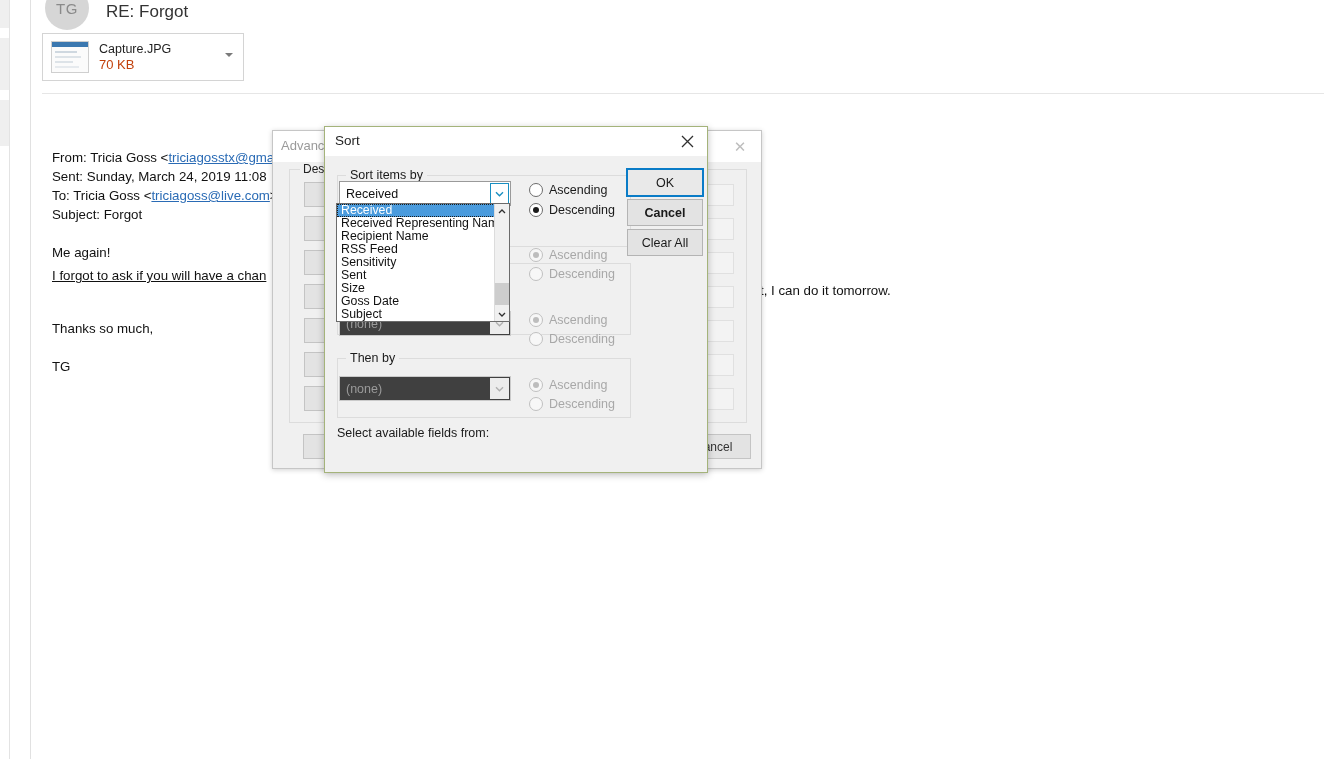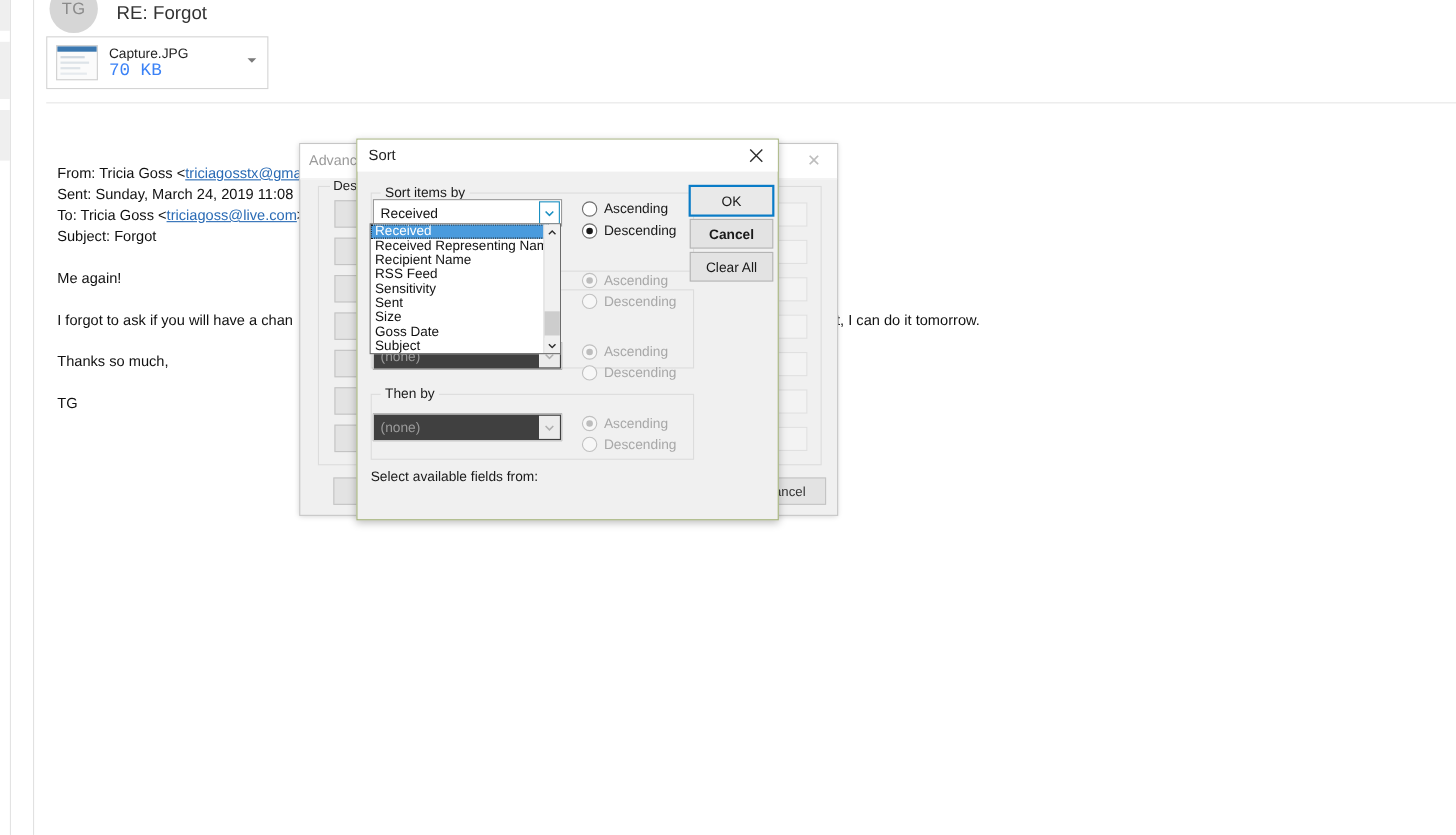--- a/index.html
+++ b/index.html
@@ -37,21 +37,21 @@
     width:36px; height:30px; margin-left:8px; background:#fbfbfb;
     border:1px solid #cfcfcf; position:relative; overflow:hidden; flex:none;
   }
   .attach-thumb .bar { position:absolute; left:0; top:0; right:0; height:5px; background:#3b78b0; }
   .attach-thumb .l1 { position:absolute; left:3px; top:9px; width:22px; height:2px; background:#cfd8e0; }
   .attach-thumb .l2 { position:absolute; left:3px; top:14px; width:26px; height:2px; background:#dde3e8; }
   .attach-thumb .l3 { position:absolute; left:3px; top:19px; width:18px; height:2px; background:#dde3e8; }
   .attach-thumb .l4 { position:absolute; left:3px; top:24px; width:24px; height:2px; background:#e6eaee; }
   .attach-meta { margin-left:10px; line-height:15px; }
   .attach-name { font-size:12.5px; color:#1f1f1f; }
-  .attach-size { font-size:16px; color:#3b82f6;font-family:Liberation Mono, monospace; }
+  .attach-size { font-size:13px; color:#c2410c; }
   .attach-caret {
     position:absolute; right:10px; top:19px; width:0;height:0;
     border-left:4px solid transparent; border-right:4px solid transparent;
     border-top:4px solid #7a7a7a;
   }
   .attach-sep { position:absolute; left:42px; top:93px; width:1282px; height:1px; background:#e6e6e6; }
 
   .body-text { position:absolute; left:52px; font-size:13.3px; color:#111; white-space:nowrap; }
   .body-text b { font-weight:normal; }
   .mailto { color:#2a6bb5; text-decoration:underline; }
@@ -220,21 +220,21 @@
   <div class="body-text" style="top:188px;">
     <b>To:</b>
     <span>Tricia Goss &lt;</span><span class="mailto">triciagoss@live.com</span><span>&gt;</span>
   </div>
   <div class="body-text" style="top:207px;">
     <b>Subject:</b>
     <span>Forgot</span>
   </div>
 
   <div class="body-text" style="top:245px;">Me again!</div>
-  <div class="body-text" style="top:283px;">I forgot to ask if you will have a chan</div>
+  <div class="body-text" style="top:268px;text-decoration:underline;">I forgot to ask if you will have a chan</div>
   <div class="body-text" style="left:760px;top:283px;">t, I can do it tomorrow.</div>
   <div class="body-text" style="top:321px;">Thanks so much,</div>
   <div class="body-text" style="top:359px;">TG</div>
 
   <div class="bg-dialog">
     <div class="titlebar">
       <div class="title">Advance</div>
       <div class="closex">✕</div>
     </div>
     <div class="bg-group">

